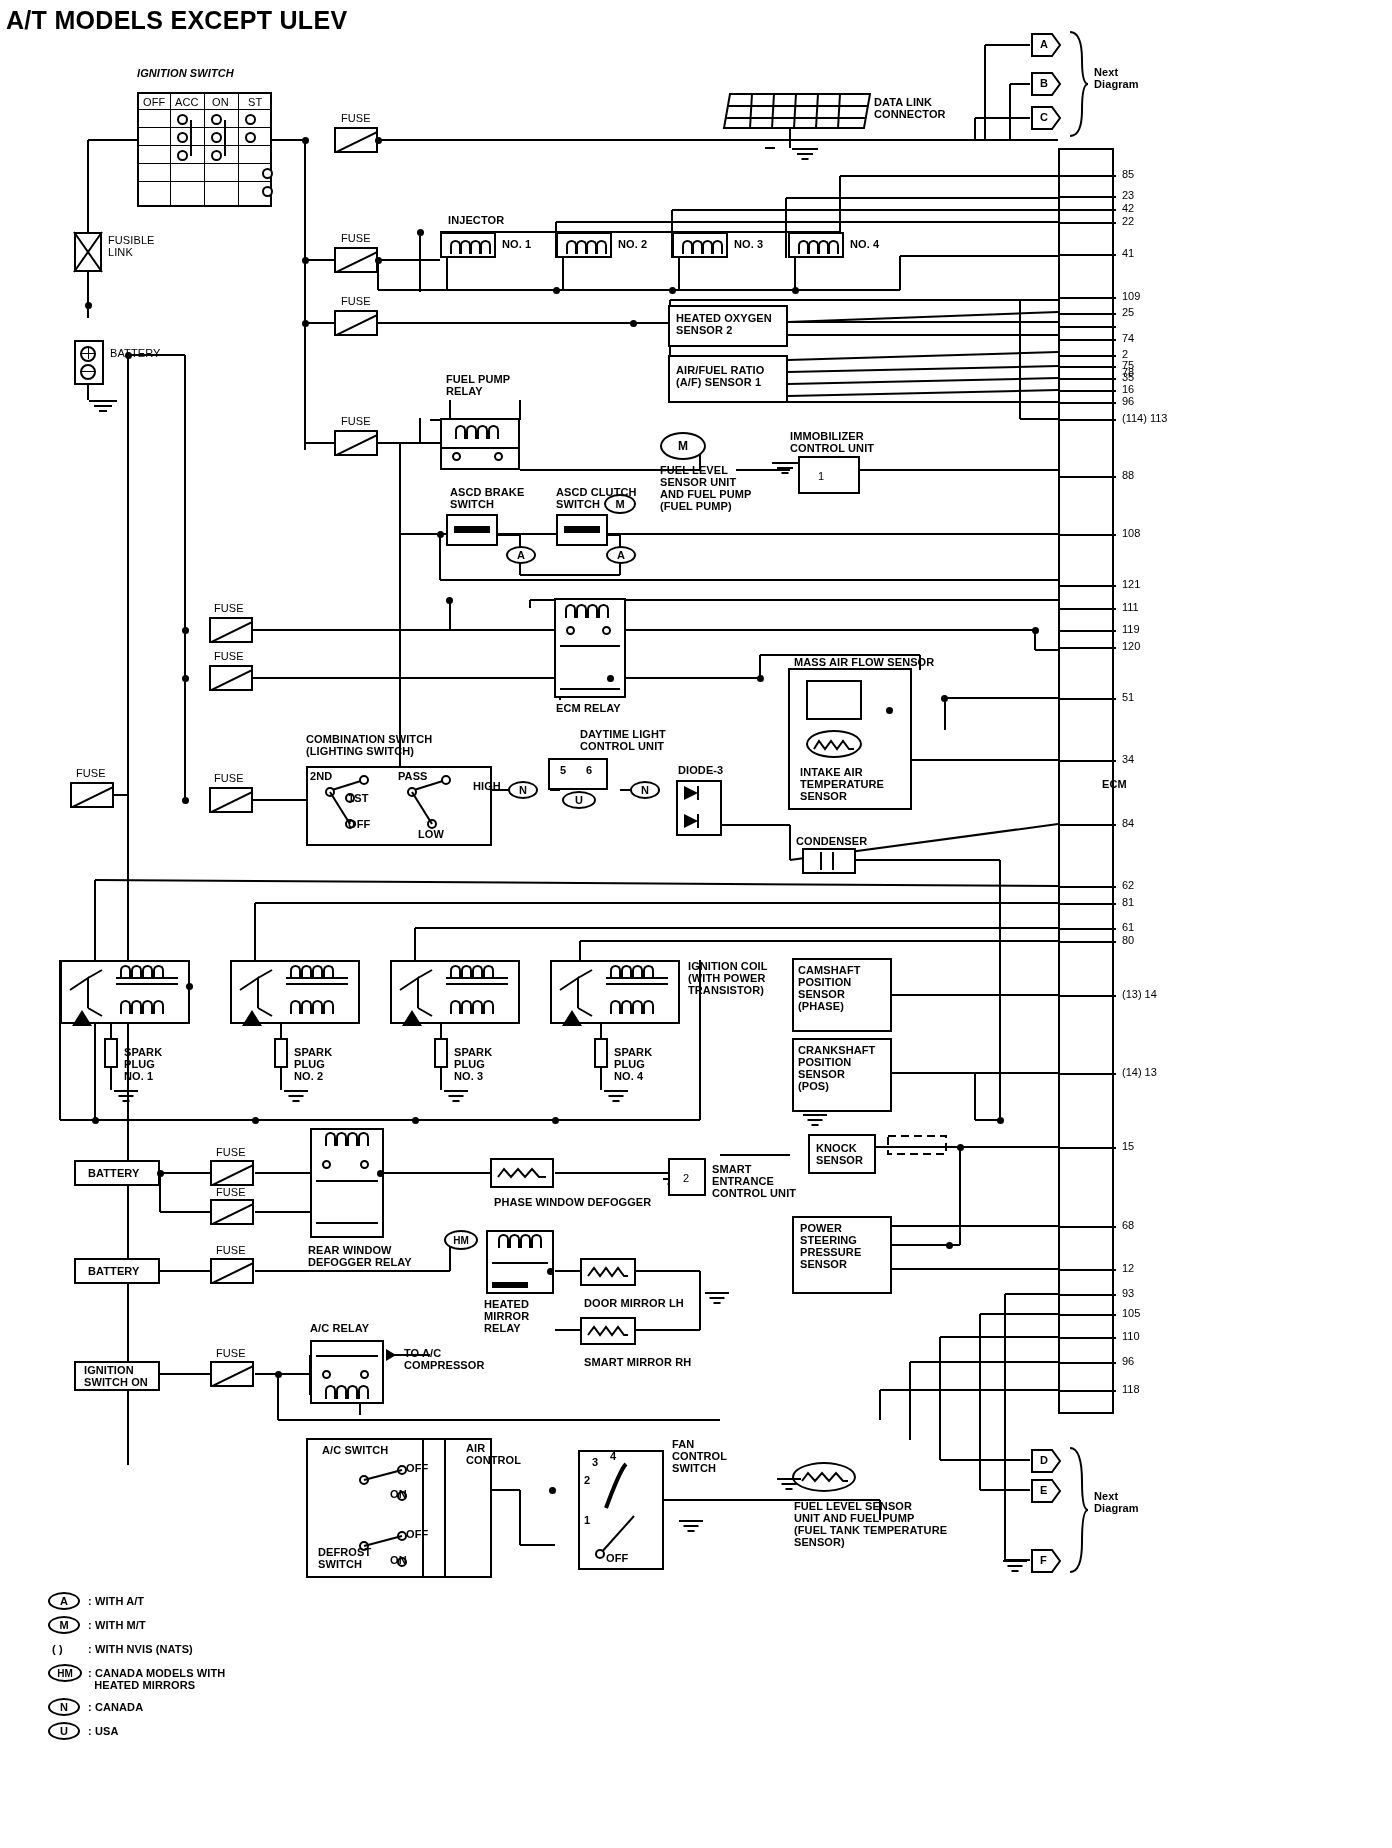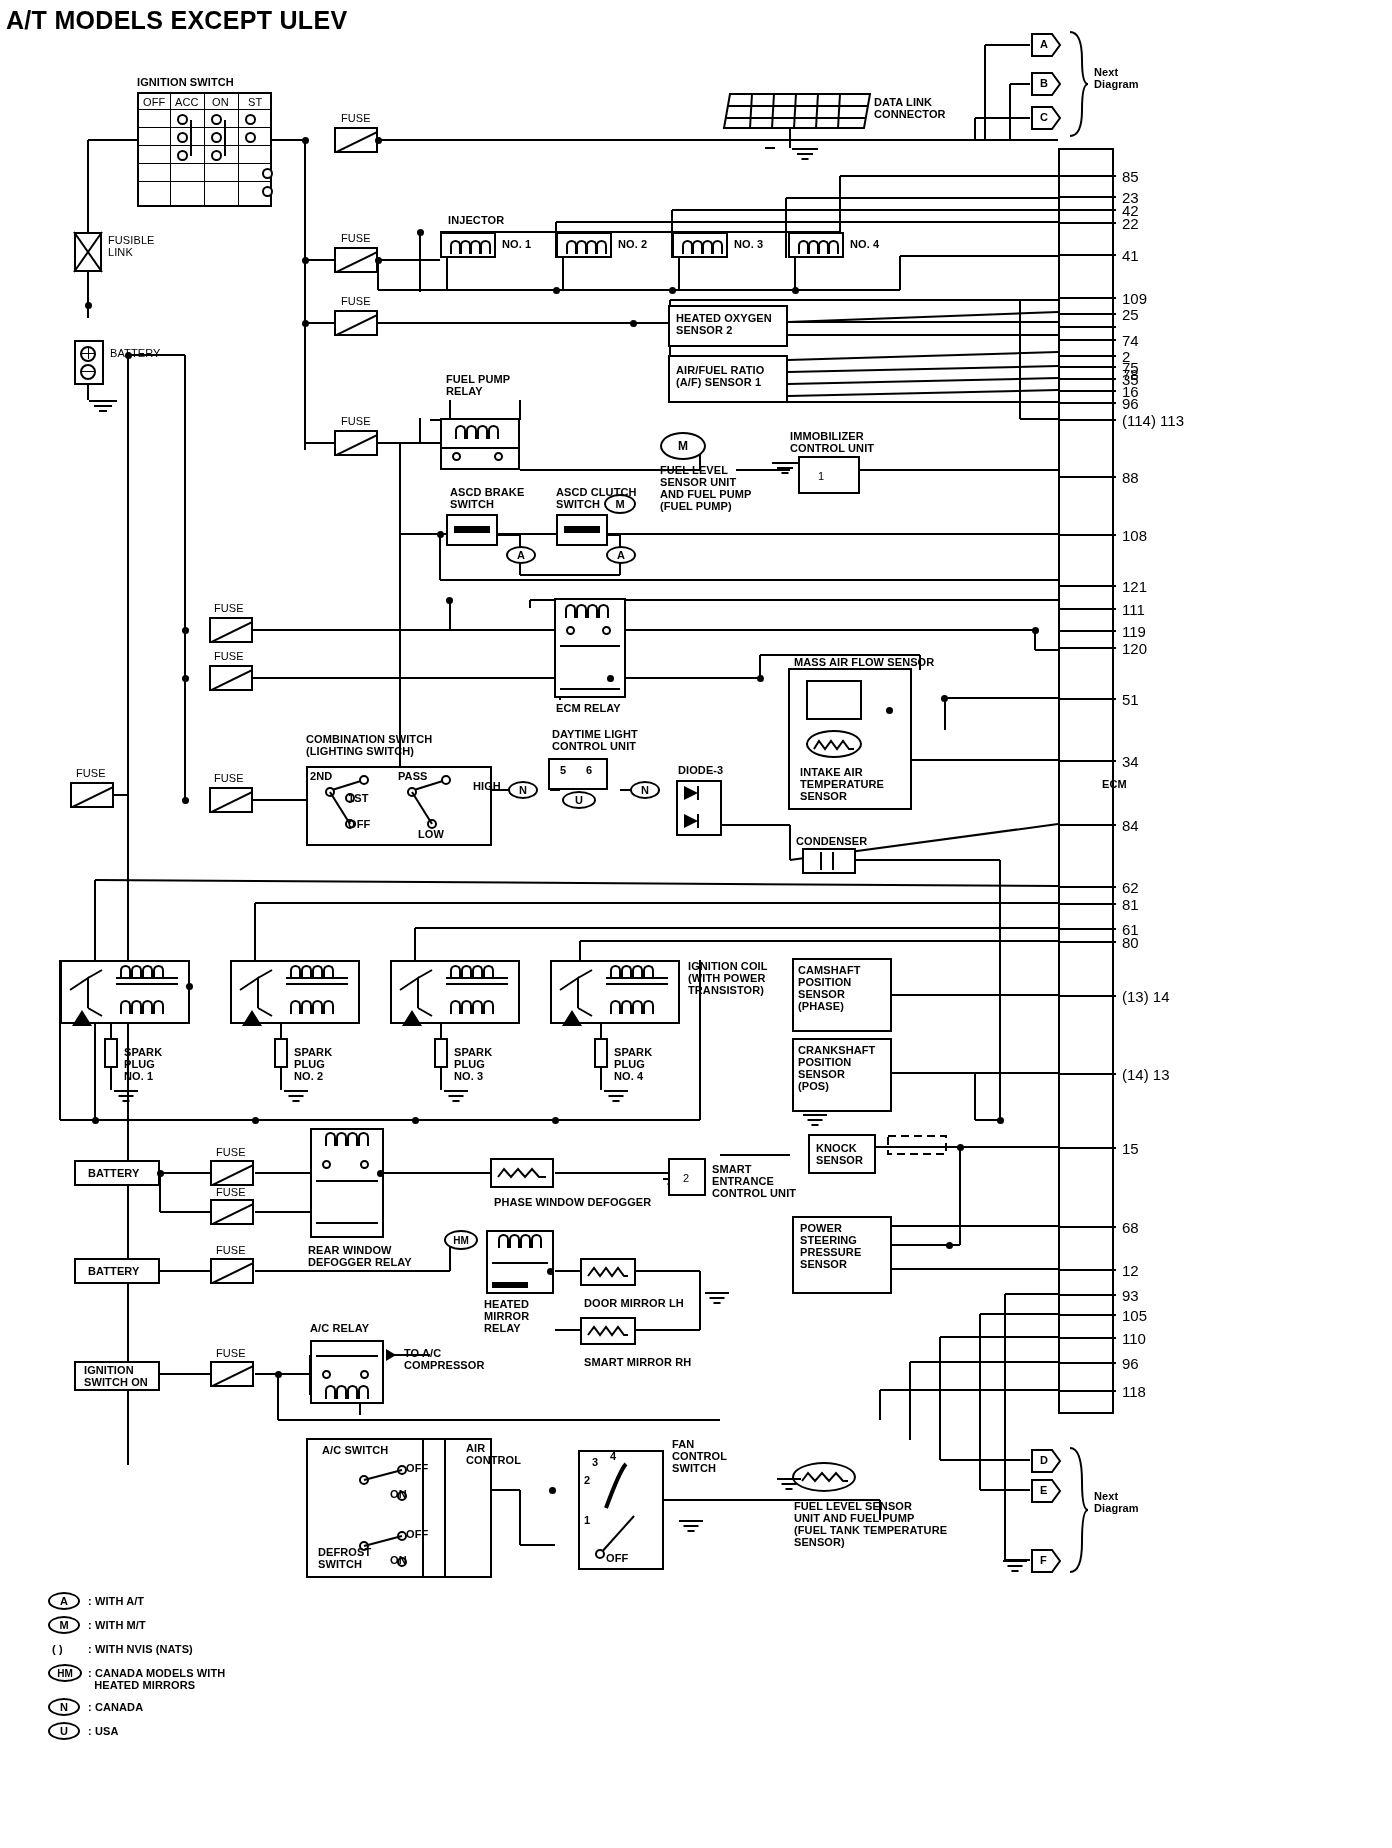--- a/index.html
+++ b/index.html
@@ -19,21 +19,21 @@
   .circ{position:absolute;border:2px solid #000;border-radius:50%;background:#fff;box-sizing:border-box;}
   .fuse{position:absolute;border:2px solid #000;width:44px;height:26px;background:#fff;box-sizing:border-box;overflow:hidden;}
   .fuse:after{content:"";position:absolute;left:-6px;top:11px;width:58px;height:2px;background:#000;transform:rotate(-26deg);}
   .coil{position:absolute;height:14px;}
   .coil i{position:absolute;top:0;width:11px;height:14px;border:2px solid #000;border-bottom:none;border-radius:6px 6px 0 0;box-sizing:border-box;}
   .res{position:absolute;border:2px solid #000;box-sizing:border-box;background:#fff;}
   .gnd{position:absolute;}
   .gnd i{position:absolute;background:#000;height:2px;left:50%;transform:translateX(-50%);}
   .arrow-r{position:absolute;width:0;height:0;border-left:10px solid #000;border-top:6px solid transparent;border-bottom:6px solid transparent;}
   svg{position:absolute;left:0;top:0;overflow:visible;}
-  .ecm-pin{position:absolute;font-size:15px;white-space:pre;}
+  .ecm-pin{position:absolute;font-size:11px;white-space:pre;}
 </style>
 </head>
 <body>
 
 <div id="sheet">
 
   <div class="title">A/T MODELS EXCEPT ULEV</div>
 
   <svg width="1392" height="1848">
     <g stroke="#000" stroke-width="2" fill="none">
@@ -217,21 +217,21 @@
       <path d="M975 118 L975 140"></path>
 
       <path d="M790 128 L790 148"></path>
       <path d="M765 148 L775 148"></path>
     </g>
   </svg>
 
   <div class="box" style="left:1058px;top:148px;width:56px;height:1266px;"></div>
   <div class="t b" style="left:1102px;top:778px;">ECM</div>
 
-  <div class="t b" style="left:137px;top:76px;">IGNITION SWITCH</div>
+  <div class="t b" style="left:137px;top:67px;font-style:italic;">IGNITION SWITCH</div>
   <div class="box" style="left:137px;top:92px;width:135px;height:115px;"></div>
   <div class="hl1" style="left:137px;top:109px;width:135px;"></div>
   <div class="hl1" style="left:137px;top:127px;width:135px;"></div>
   <div class="hl1" style="left:137px;top:145px;width:135px;"></div>
   <div class="hl1" style="left:137px;top:163px;width:135px;"></div>
   <div class="hl1" style="left:137px;top:181px;width:135px;"></div>
   <div class="vl1" style="left:170px;top:92px;height:115px;"></div>
   <div class="vl1" style="left:204px;top:92px;height:115px;"></div>
   <div class="vl1" style="left:238px;top:92px;height:115px;"></div>
   <div class="t" style="left:143px;top:96px;">OFF</div>
@@ -492,21 +492,21 @@
     <line x1="106" y1="26" x2="126" y2="58"></line>
   </g>
     </svg>
   <div class="t b" style="left:310px;top:770px;">2ND</div>
   <div class="t b" style="left:348px;top:792px;">1ST</div>
   <div class="t b" style="left:348px;top:818px;">OFF</div>
   <div class="t b" style="left:398px;top:770px;">PASS</div>
   <div class="t b" style="left:452px;top:780px;margin-left:21px;">HIGH</div>
   <div class="t b" style="left:418px;top:828px;">LOW</div>
 
-  <div class="t b" style="left:552px;top:728px;">DAYTIME LIGHT
+  <div class="t b" style="left:580px;top:728px;">DAYTIME LIGHT
 CONTROL UNIT</div>
   <div class="box" style="left:548px;top:758px;width:60px;height:32px;"></div>
   <div class="t b" style="left:560px;top:764px;">5</div>
   <div class="t b" style="left:586px;top:764px;">6</div>
   <div class="oval" style="left:508px;top:781px;width:30px;height:18px;font-size:11px;font-weight:bold;line-height:15px;">N</div>
   <div class="oval" style="left:630px;top:781px;width:30px;height:18px;font-size:11px;font-weight:bold;line-height:15px;">N</div>
   <div class="oval" style="left:562px;top:791px;width:34px;height:18px;font-size:11px;font-weight:bold;line-height:15px;">U</div>
 
   <div class="t b" style="left:678px;top:764px;">DIODE-3</div>
   <div class="thin" style="left:676px;top:780px;width:46px;height:56px;border-width:2px;"></div>

